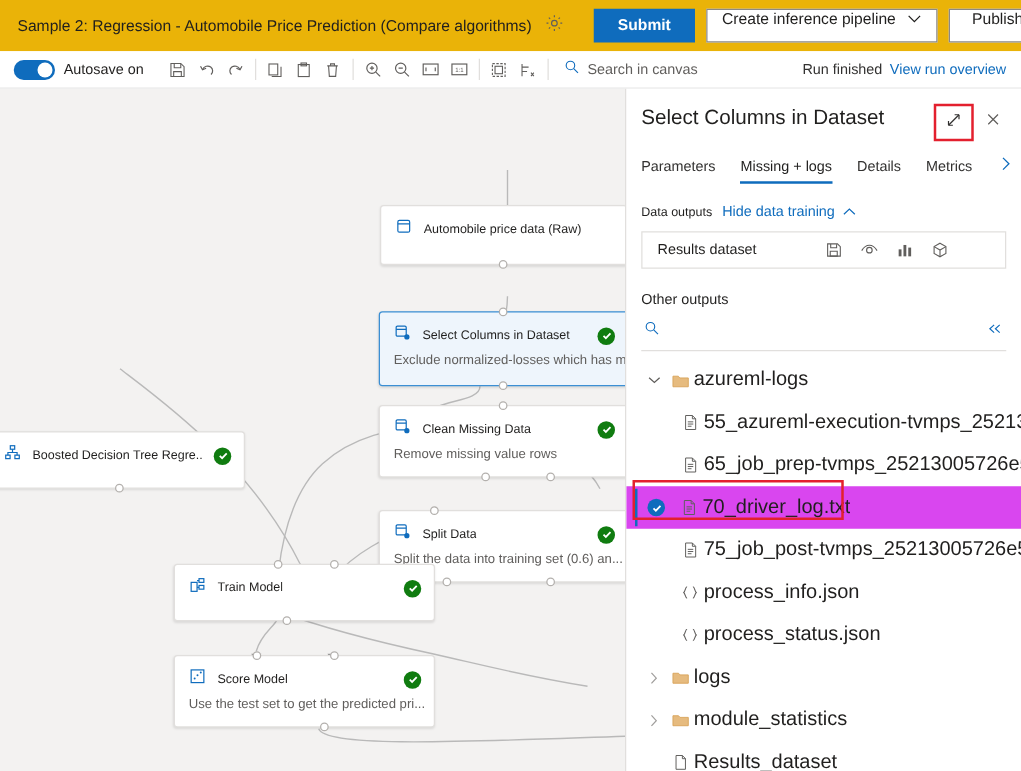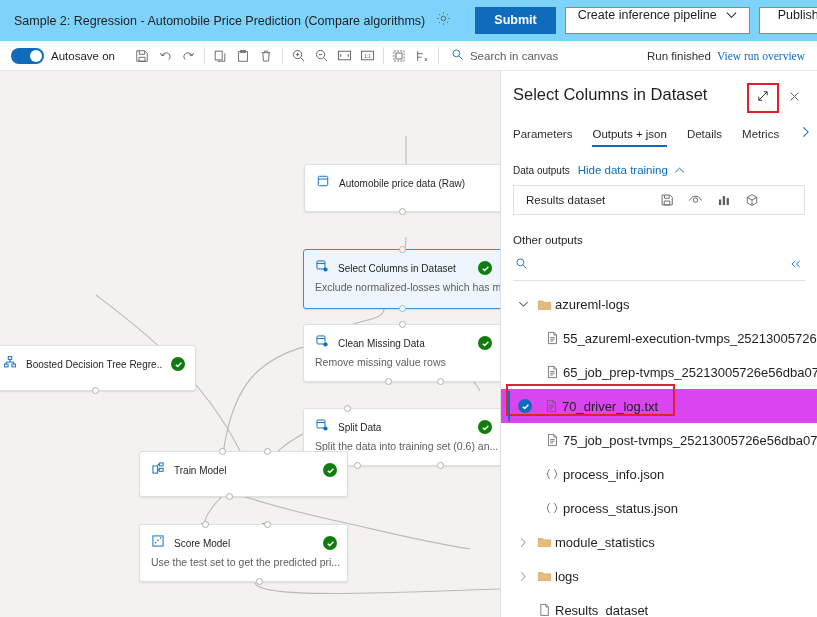--- a/index.html
+++ b/index.html
@@ -7,21 +7,21 @@
     width: 817px; height: 617px;
     font-family: "Liberation Sans", sans-serif;
     background: #ffffff;
     overflow: hidden;
   }
   #app { position: relative; width: 817px; height: 617px; background:#fff; }
 
   
   .topbar {
     position:absolute; left:0; top:0; width:817px; height:41px;
-    display:flex; align-items:center; background:#7dd3fc;
+    display:flex; align-items:center; background:#eab308;
   }
   .pipeline-title {
     font-size:12.5px; color:#201f1e; margin-left:14px; white-space:nowrap;
   }
   .gear-btn {
     margin-left:11px; width:20px; height:20px; display:flex;
     align-items:center; justify-content:center; cursor:pointer;
   }
   .topbar-actions { display:flex; align-items:center; margin-left:24px; gap:9px; }
   .btn-submit {
@@ -57,21 +57,21 @@
     justify-content:center; cursor:pointer;
   }
   .tb-sep { width:1px; height:17px; background:#e1dfdd; margin:0 4px; }
   .search-canvas { display:flex; align-items:center; gap:6px; margin-left:8px; }
   .search-canvas .ph { font-size:11.5px; color:#605e5c; }
   .run-status {
     margin-left:auto; margin-right:12px; display:flex; align-items:center; gap:6px;
     font-size:11.5px;
   }
   .run-status .st { color:#323130; }
-  .run-status .lnk { color:#0f6cbd; cursor:pointer;font-family:Liberation Serif, serif; }
+  .run-status .lnk { color:#0f6cbd; cursor:pointer; }
 
   
   .canvas {
     position:absolute; left:0; top:71px; width:500px; height:546px;
     background:#f3f2f1; overflow:hidden;
   }
   .edges { position:absolute; left:0; top:0; width:500px; height:546px; }
   .node {
     position:absolute; background:#fff; border:1px solid #e1dfdd; border-radius:3px;
     box-shadow:0 1px 2px rgba(0,0,0,0.10);
@@ -144,21 +144,21 @@
   .search-row {
     margin:7px 12px 0 12px; display:flex; align-items:center;
     border-bottom:1px solid #e1dfdd; padding:3px 2px 6px 2px;
   }
   .collapse-all { margin-left:auto; cursor:pointer; color:#0f6cbd; }
 
   
   .tree { margin-top:6px; }
   .trow {
     display:flex; align-items:center; height:34px; padding-left:12px;
-    font-size:13px; color:#201f1e; white-space:nowrap; cursor:pointer;
+    font-size:16px; color:#201f1e; white-space:nowrap; cursor:pointer;
     position:relative;
   }
   .trow.selected { background:#d946ef; }
   .trow.selected::before {
     content:""; position:absolute; left:7px; top:2px; bottom:2px;
     width:2px; background:#0f6cbd;
   }
   .chev { width:20px; display:flex; align-items:center; justify-content:center; flex:none; }
   .tname { overflow:hidden; }
   .t-ico { width:22px; display:flex; align-items:center; justify-content:center; flex:none; }
@@ -506,21 +506,21 @@
             <svg width="13" height="13" viewBox="0 0 16 16" fill="none" stroke="#605e5c" stroke-width="1.2">
               <path d="M3.2 3.2l9.6 9.6M12.8 3.2l-9.6 9.6"></path>
             </svg>
           </span>
         </div>
       </div>
     </div>
 
     <div class="tabs">
       <div class="tab">Parameters</div>
-      <div class="tab active">Outputs + json</div>
+      <div class="tab active">Missing + logs</div>
       <div class="tab">Details</div>
       <div class="tab">Metrics</div>
       <div class="tabs-more">
         <svg width="13" height="14" viewBox="0 0 14 16" fill="none" stroke="#0f6cbd" stroke-width="1.2">
           <path d="M4.6 2.6L10 8l-5.4 5.4"></path>
         </svg>
       </div>
     </div>
 
     <div class="sec-row">
@@ -674,35 +674,35 @@
         <span class="chev">
           <svg width="8" height="11" viewBox="0 0 8 12" fill="none" stroke="#a19f9d" stroke-width="1.1">
             <path d="M2 1.4L6.2 6L2 10.6"></path>
           </svg>
         </span>
         <span class="t-ico">
           <svg width="15" height="13" viewBox="0 0 16 14" fill="#e6bb7f" stroke="#d9a45b" stroke-width=".8">
             <path d="M1.4 2.8h4.8l1.2 1.4h7.2v7.2H1.4z"></path>
           </svg>
         </span>
-        <span class="tname">module_statistics</span>
+        <span class="tname">logs</span>
       </div>
 
       <div class="trow">
         <span class="chev">
           <svg width="8" height="11" viewBox="0 0 8 12" fill="none" stroke="#a19f9d" stroke-width="1.1">
             <path d="M2 1.4L6.2 6L2 10.6"></path>
           </svg>
         </span>
         <span class="t-ico">
           <svg width="15" height="13" viewBox="0 0 16 14" fill="#e6bb7f" stroke="#d9a45b" stroke-width=".8">
             <path d="M1.4 2.8h4.8l1.2 1.4h7.2v7.2H1.4z"></path>
           </svg>
         </span>
-        <span class="tname">logs</span>
+        <span class="tname">module_statistics</span>
       </div>
 
       <div class="trow indent-1">
         <span class="t-ico">
           <svg width="13" height="14" viewBox="0 0 14 16" fill="none" stroke="#605e5c" stroke-width=".9">
             <path d="M2.8 1.6h5.8l2.8 2.8v9.8H2.8z"></path>
               <path d="M8.6 1.6v2.9h2.8"></path>
           </svg>
         </span>
         <span class="tname">Results_dataset</span>

